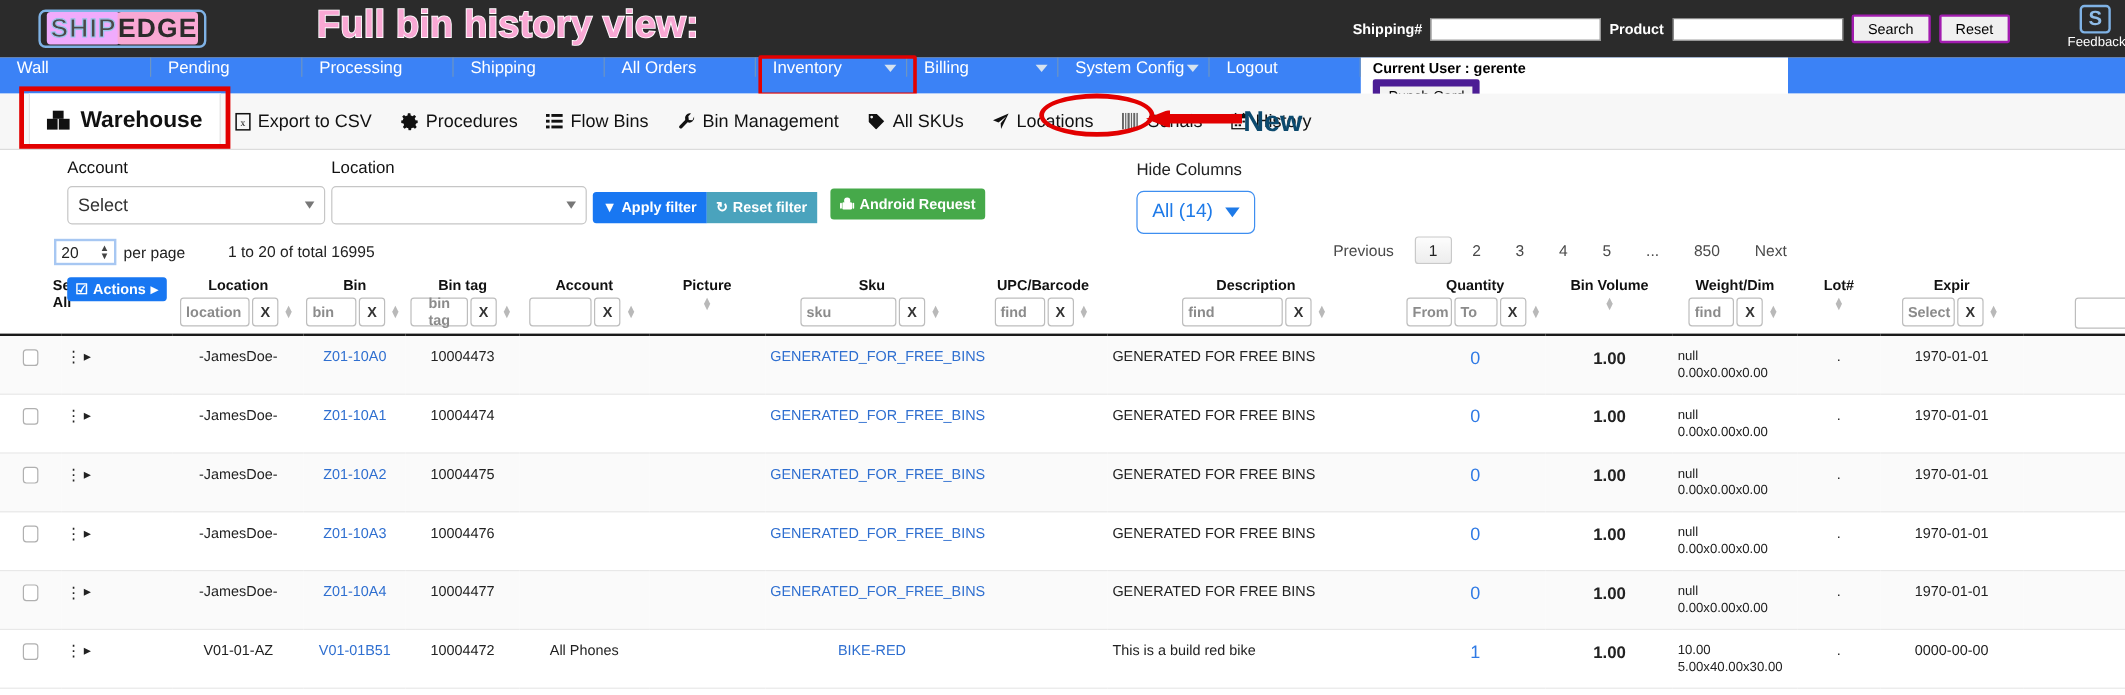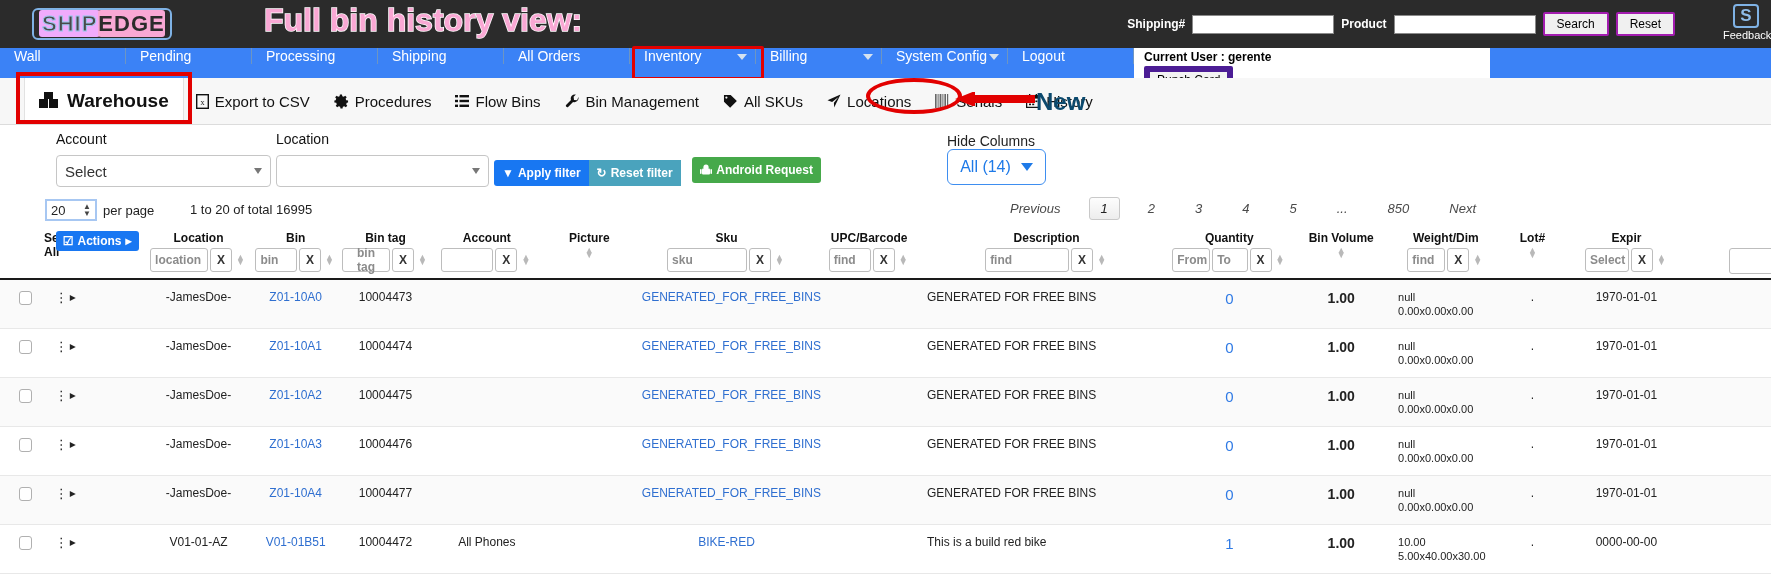--- a/index.html
+++ b/index.html
@@ -188,20 +188,21 @@
     display:inline-flex; align-items:center; gap:4px;
     font-family:"Liberation Sans", sans-serif;
   }
   .btn-apply { background:#1877f2; border-radius:3px 0 0 3px; }
   .btn-reset { background:#4aa3bd; border-radius:0; }
   .btn-android { background:#46a94a; border-radius:3px; margin-left:8px;}
 
   .hidecols { position:absolute; left:947px; top:8px; }
   .hidecols .hc-label { font-size:14px; }
   .hc-btn {
+    margin-top:10px;
     width:99px; height:36px; border:1px solid #3e8ef0; border-radius:6px;
     background:#fff; color:#1e7ae8; font-size:16px;
     display:flex; align-items:center; justify-content:center; gap:10px;
     cursor:pointer;
   }
   .hc-btn .hc-caret {
     width:0;height:0;border-left:6px solid transparent;
     border-right:6px solid transparent;border-top:8px solid #1e7ae8;
   }
 
@@ -214,23 +215,23 @@
   .pp-sel {
     width:52px; height:22px; border:2px solid #a7c7f2; border-radius:0;
     background:#fff; font-size:13px; display:flex; align-items:center;
     padding:0 4px; position:relative;
   }
   .pp-sel .spin { margin-left:auto; font-size:8px; line-height:7px; color:#444; }
   .pp-text { margin-left:6px; font-size:13px; }
   .range-text { position:absolute; left:190px; top:3px; font-size:13px; }
 
   .pagination {
-    position:absolute; right:283px; top:-2px;
-    display:flex; align-items:center; gap:16px;
-    font-size:13px; color:#4a4a4a;font-style:italic;
+    position:absolute; right:270px; top:-2px;
+    display:flex; align-items:center; gap:5px;
+    font-size:13px; color:#4a4a4a;
   }
   .pagination span { padding:3px 12px; cursor:pointer; }
   .pagination .cur {
     border:1px solid #c9c9c9; border-radius:3px;
     background:linear-gradient(#fdfdfd,#ededed);
     color:#222; padding:3px 11px;
   }
 
   
   .table-wrap { position:relative; }

